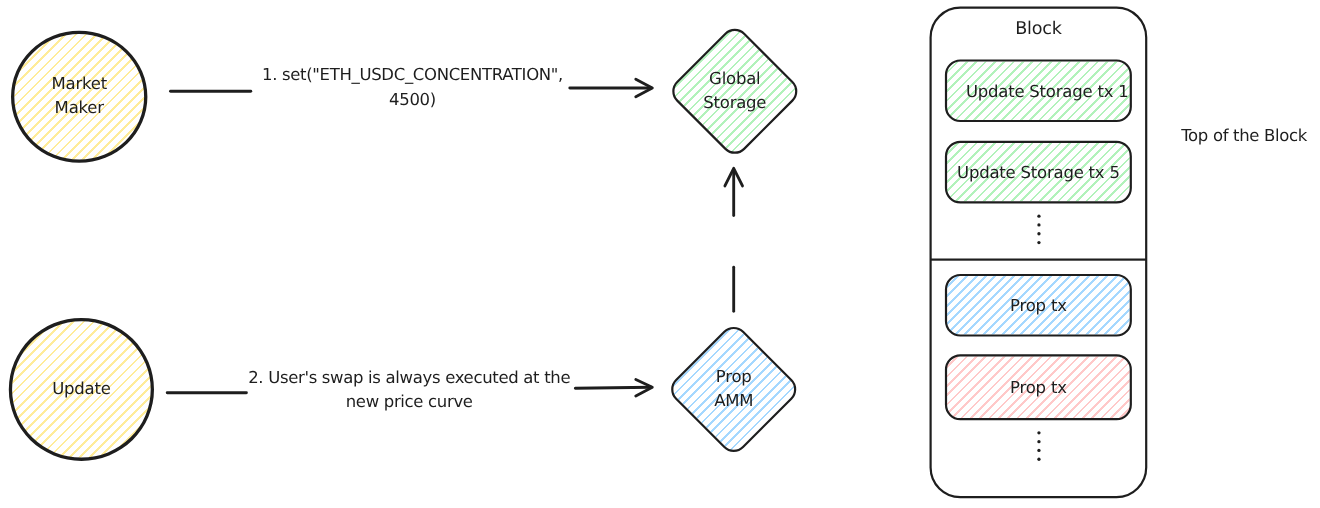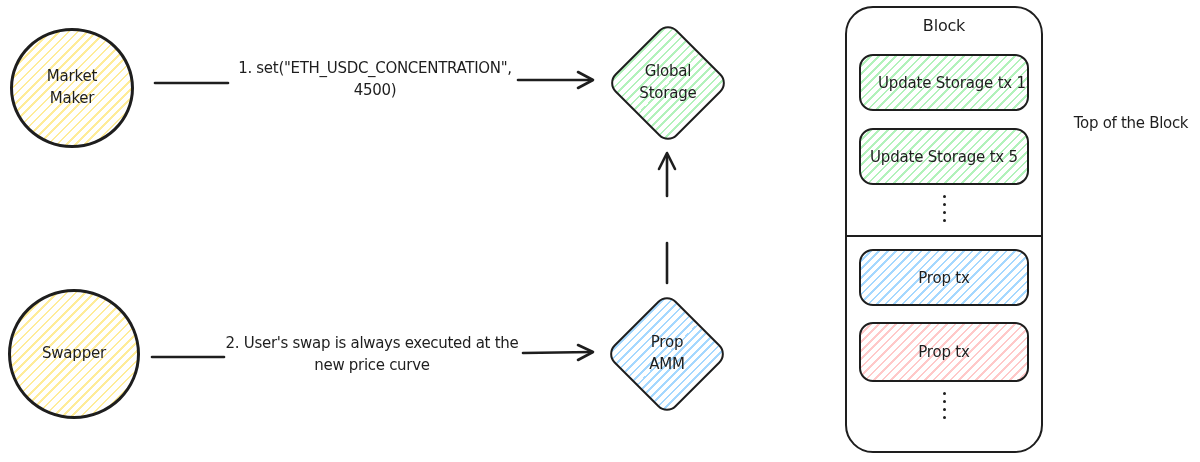--- a/index.html
+++ b/index.html
@@ -98,21 +98,21 @@
       <path d="M578 345 L593 352 L578 360"></path>
     </g>
   </svg>
 
   <div class="circle-node" style="left:10px;top:28px;width:124px;height:120px;">
     <div class="node-label">Market
 Maker</div>
   </div>
 
   <div class="circle-node" style="left:8px;top:289px;width:132px;height:130px;">
-    <div class="node-label">Swapper</div>
+    <div class="node-label">Update</div>
   </div>
 
   <div class="diamond-node green" style="left:624px;top:39px;">
     <div class="diamond-label">Global
 Storage</div>
   </div>
 
   <div class="diamond-node blue" style="left:623px;top:310px;">
     <div class="diamond-label">Prop
 AMM</div>

